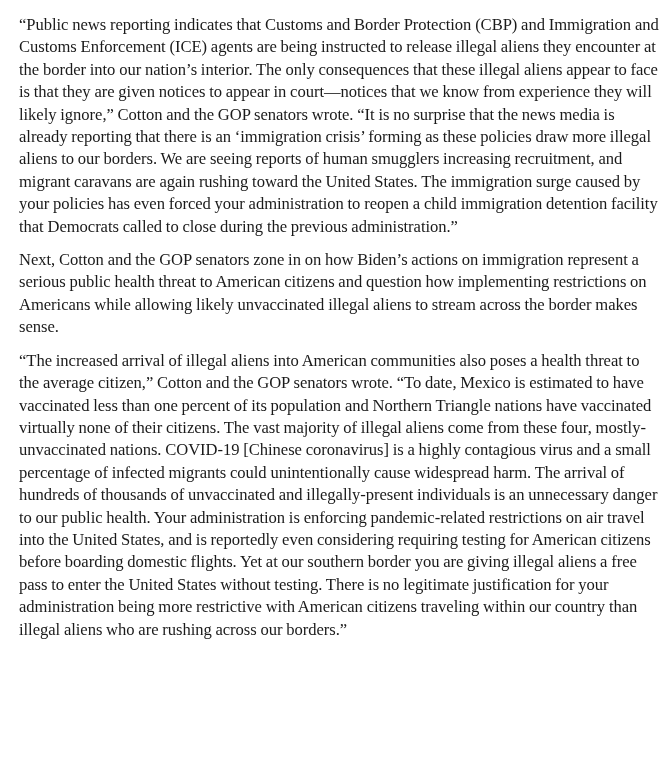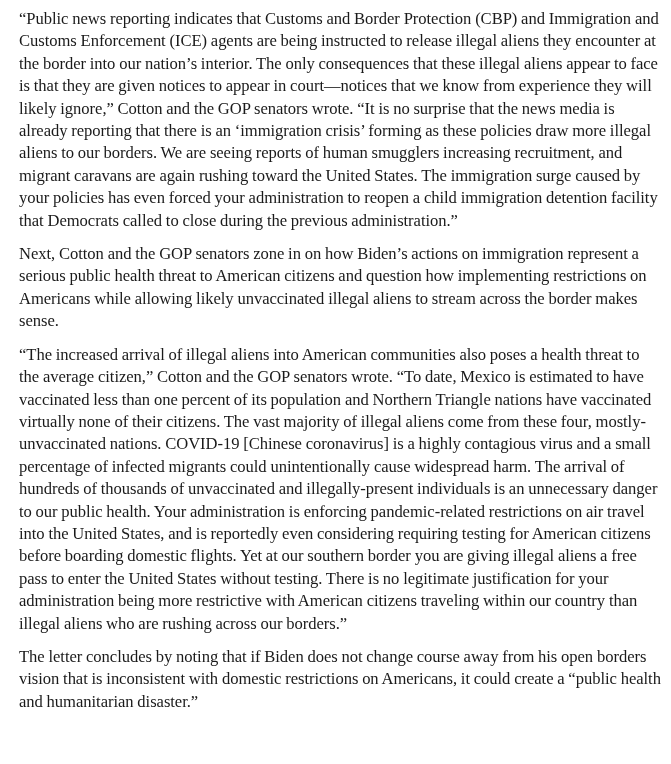--- a/index.html
+++ b/index.html
@@ -7,29 +7,28 @@
       width: 671px;
       height: 764px;
       overflow: hidden;
       font-family: "DejaVu Serif", "Liberation Serif", serif;
       color: #1a1a1a;
     }
     .article {
       padding: 4px 8px 0 19px;
     }
     .article p {
-      margin: 4px 0 11px 0;
+      margin: 10px 0 11px 0;
       font-family: "Liberation Serif", "DejaVu Serif", serif;
       font-size: 16.6px;
       line-height: 22.4px;
       letter-spacing: -0.05px;
       word-spacing: -0.3px;
     }
   </style>
 </head>
 <body>
 
 <div class="article">
   <p>“Public news reporting indicates that Customs and Border Protection (CBP) and Immigration and Customs Enforcement (ICE) agents are being instructed to release illegal aliens they encounter at the border into our nation’s interior. The only consequences that these illegal aliens appear to face is that they are given notices to appear in court—notices that we know from experience they will likely ignore,” Cotton and the GOP senators wrote. “It is no surprise that the news media is already reporting that there is an ‘immigration crisis’ forming as these policies draw more illegal aliens to our borders. We are seeing reports of human smugglers increasing recruitment, and migrant caravans are again rushing toward the United States. The immigration surge caused by your policies has even forced your administration to reopen a child immigration detention facility that Democrats called to close during the previous administration.”</p>
   <p>Next, Cotton and the GOP senators zone in on how Biden’s actions on immigration represent a serious public health threat to American citizens and question how implementing restrictions on Americans while allowing likely unvaccinated illegal aliens to stream across the border makes sense.</p>
   <p>“The increased arrival of illegal aliens into American communities also poses a health threat to the average citizen,” Cotton and the GOP senators wrote. “To date, Mexico is estimated to have vaccinated less than one percent of its population and Northern Triangle nations have vaccinated virtually none of their citizens. The vast majority of illegal aliens come from these four, mostly-unvaccinated nations. COVID-19 [Chinese coronavirus] is a highly contagious virus and a small percentage of infected migrants could unintentionally cause widespread harm. The arrival of hundreds of thousands of unvaccinated and illegally-present individuals is an unnecessary danger to our public health. Your administration is enforcing pandemic-related restrictions on air travel into the United States, and is reportedly even considering requiring testing for American citizens before boarding domestic flights. Yet at our southern border you are giving illegal aliens a free pass to enter the United States without testing. There is no legitimate justification for your administration being more restrictive with American citizens traveling within our country than illegal aliens who are rushing across our borders.”</p>
-  <p>The letter concludes by noting that if Biden does not change course away from his open borders vision that is inconsistent with domestic restrictions on Americans, it could create a “public health and humanitarian disaster.”</p>
 </div>
 
 </body></html>

